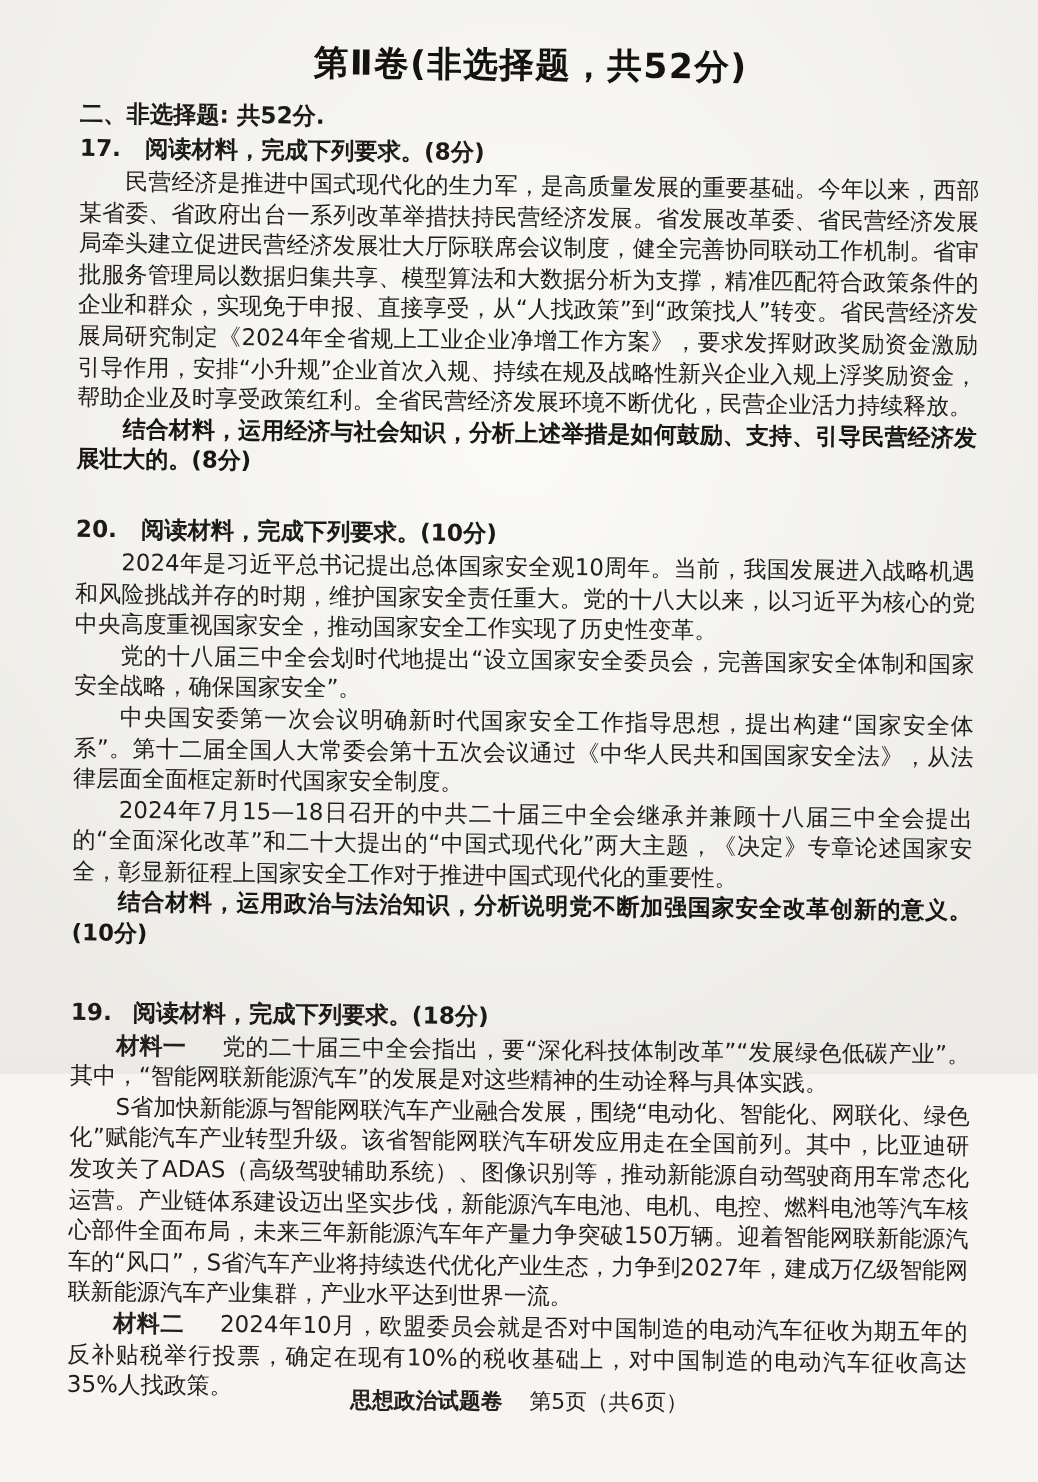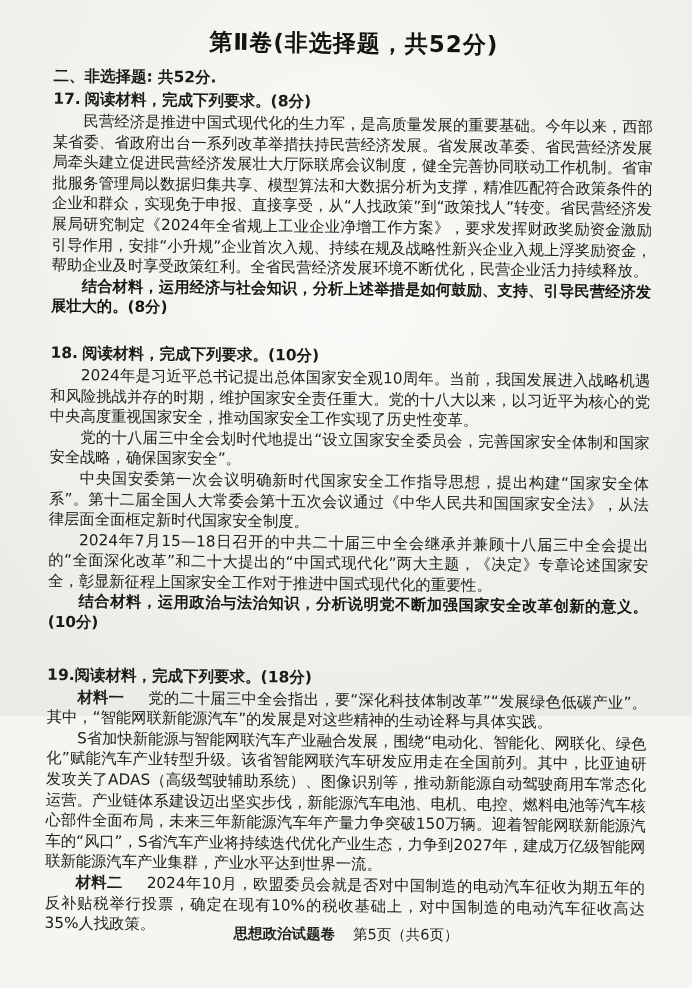--- a/index.html
+++ b/index.html
@@ -39,22 +39,22 @@
   .section-heading {
     font-size: 15.5px;
     font-weight: bold;
     margin: 0 0 2px 0;
   }
   .q-heading {
     font-size: 15.5px;
     font-weight: bold;
     margin: 2px 0 1px 0;
   }
-  .q-heading .q-num { margin-right: 4px; }
-  .q19 .q-num { margin-right: 0; }
+  .q-heading .q-num { margin-right: 16px; }
+  .q19 .q-num { margin-right: 14px; }
   .para {
     font-size: 15.3px;
     line-height: 20.6px;
     text-align: justify;
     text-indent: 2em;
     margin: 0;
     color: #22201d;
   }
   .prompt {
     font-size: 15.3px;
@@ -95,21 +95,21 @@
         <span class="q-num">17.</span><span>阅读材料，完成下列要求。(8分)</span>
       </div>
       <p class="para">民营经济是推进中国式现代化的生力军，是高质量发展的重要基础。今年以来，西部某省委、省政府出台一系列改革举措扶持民营经济发展。省发展改革委、省民营经济发展局牵头建立促进民营经济发展壮大厅际联席会议制度，健全完善协同联动工作机制。省审批服务管理局以数据归集共享、模型算法和大数据分析为支撑，精准匹配符合政策条件的企业和群众，实现免于申报、直接享受，从“人找政策”到“政策找人”转变。省民营经济发展局研究制定《2024年全省规上工业企业净增工作方案》，要求发挥财政奖励资金激励引导作用，安排“小升规”企业首次入规、持续在规及战略性新兴企业入规上浮奖励资金，帮助企业及时享受政策红利。全省民营经济发展环境不断优化，民营企业活力持续释放。</p>
       <p class="prompt">结合材料，运用经济与社会知识，分析上述举措是如何鼓励、支持、引导民营经济发展壮大的。(8分)</p>
     </div>
 
     <div class="gap-md"></div>
 
     <div>
       <div class="q-heading">
-        <span class="q-num">18.</span><span>阅读材料，完成下列要求。(10分)</span>
+        <span class="q-num">20.</span><span>阅读材料，完成下列要求。(10分)</span>
       </div>
       <p class="para">2024年是习近平总书记提出总体国家安全观10周年。当前，我国发展进入战略机遇和风险挑战并存的时期，维护国家安全责任重大。党的十八大以来，以习近平为核心的党中央高度重视国家安全，推动国家安全工作实现了历史性变革。</p>
       <p class="para">党的十八届三中全会划时代地提出“设立国家安全委员会，完善国家安全体制和国家安全战略，确保国家安全”。</p>
       <p class="para">中央国安委第一次会议明确新时代国家安全工作指导思想，提出构建“国家安全体系”。第十二届全国人大常委会第十五次会议通过《中华人民共和国国家安全法》，从法律层面全面框定新时代国家安全制度。</p>
       <p class="para">2024年7月15—18日召开的中共二十届三中全会继承并兼顾十八届三中全会提出的“全面深化改革”和二十大提出的“中国式现代化”两大主题，《决定》专章论述国家安全，彰显新征程上国家安全工作对于推进中国式现代化的重要性。</p>
       <p class="prompt">结合材料，运用政治与法治知识，分析说明党不断加强国家安全改革创新的意义。(10分)</p>
     </div>
 
     <div class="gap-lg"></div>
 

